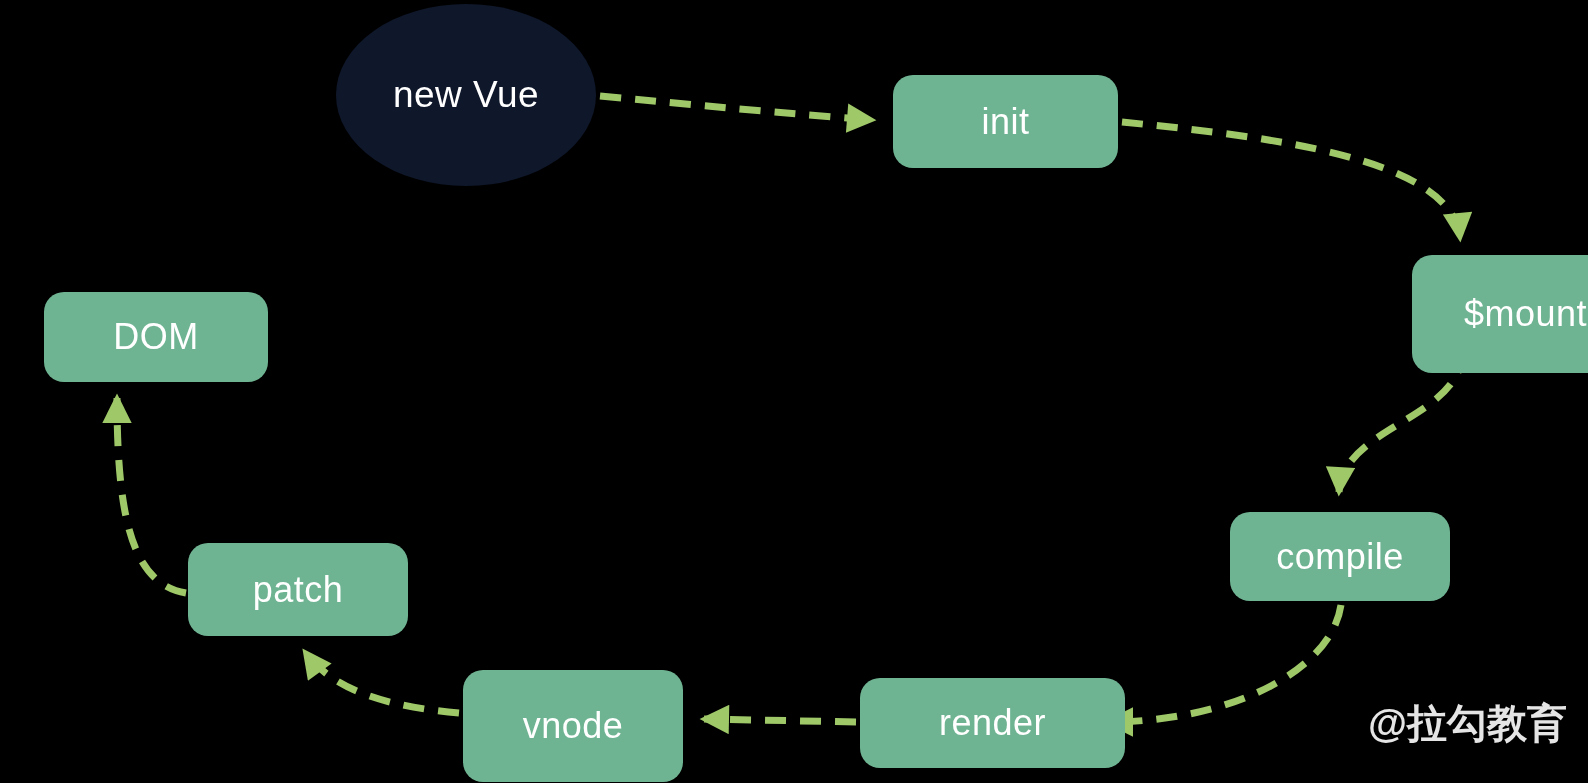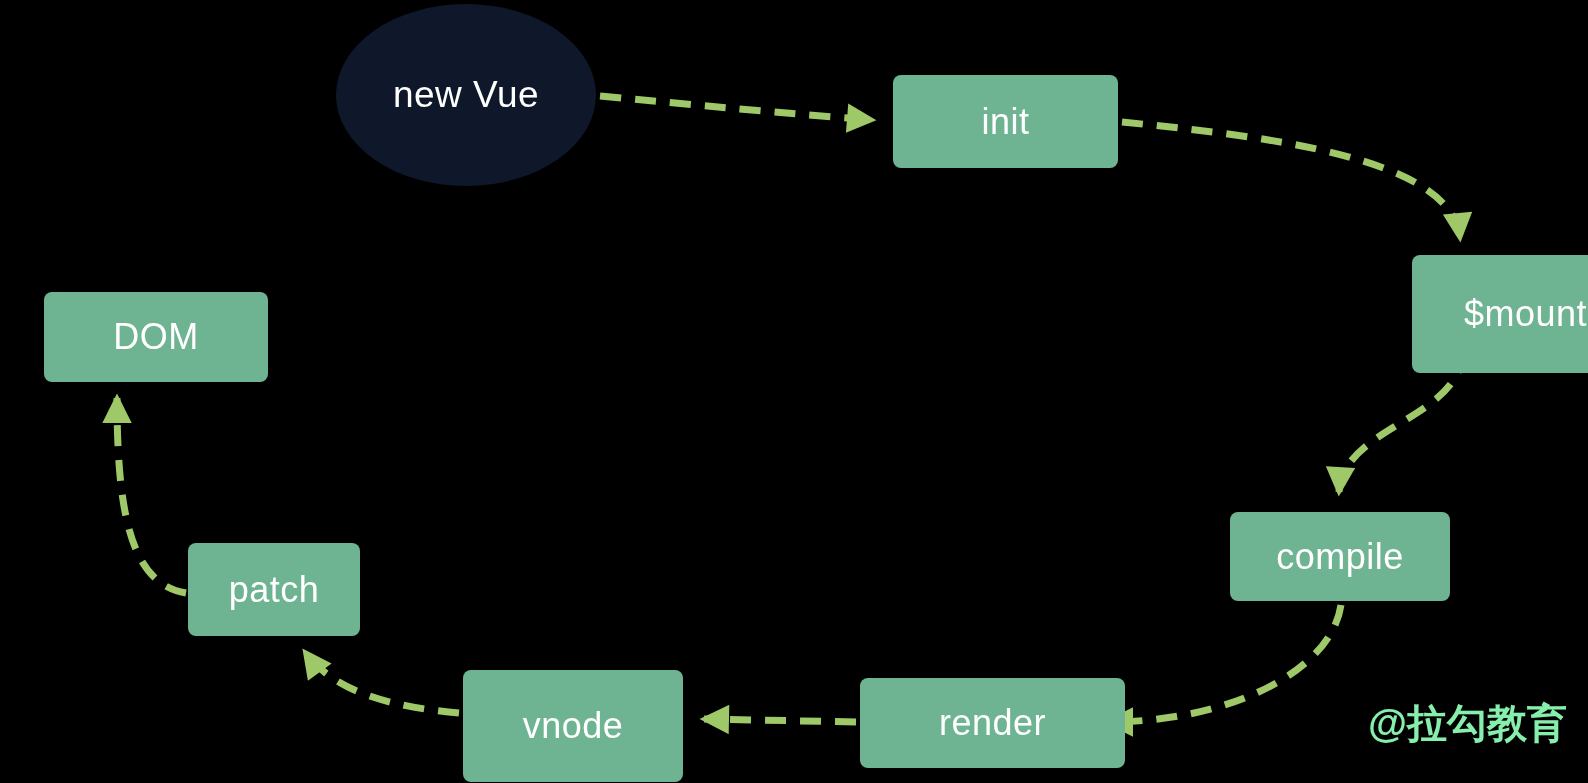--- a/index.html
+++ b/index.html
@@ -33,48 +33,48 @@
     display: flex;
     align-items: center;
     justify-content: center;
     color: #FFFFFF;
     font-size: 36px;
     letter-spacing: 0.5px;
     box-sizing: border-box;
   }
   .node.rect {
     background: #6FB492;
-    border-radius: 8px;
+    border-radius: 20px;
   }
   .node.start {
     background: #0f172a;
     border-radius: 50%;
     font-size: 37px;
   }
   .watermark {
     position: absolute;
     left: 1368px;
     top: 696px;
     width: 185px;
     height: 54px;
-    color: #86efac;
+    color: #e5e5e5;
     font-size: 40px;
     font-weight: bold;
     white-space: nowrap;
     display: flex;
     align-items: center;
   }
   
   .node-new-vue { left: 336px; top: 4px;   width: 260px; height: 182px; }
   .node-init    { left: 893px; top: 75px;  width: 225px; height: 93px; }
   .node-mount   { left: 1412px; top: 255px; width: 227px; height: 118px; }
   .node-compile { left: 1230px; top: 512px; width: 220px; height: 89px; }
   .node-render  { left: 860px; top: 678px; width: 265px; height: 90px; }
   .node-vnode   { left: 463px; top: 670px; width: 220px; height: 112px; }
-  .node-patch   { left: 188px; top: 543px; width: 172px; height: 93px; align-items: center; }
+  .node-patch   { left: 188px; top: 543px; width: 220px; height: 93px; align-items: center; }
   .node-dom     { left: 4px;   top: 292px; width: 224px; height: 90px; margin-left: 40px; }
 </style>
 </head>
 <body>
 
 <div class="stage">
 
   <svg class="edges-layer" viewBox="0 0 1588 783" xmlns="http://www.w3.org/2000/svg">
     <defs>
       <marker id="arrowhead" viewBox="0 0 10 10" refX="8.5" refY="5" markerWidth="4.6" markerHeight="4.2" orient="auto-start-reverse">

